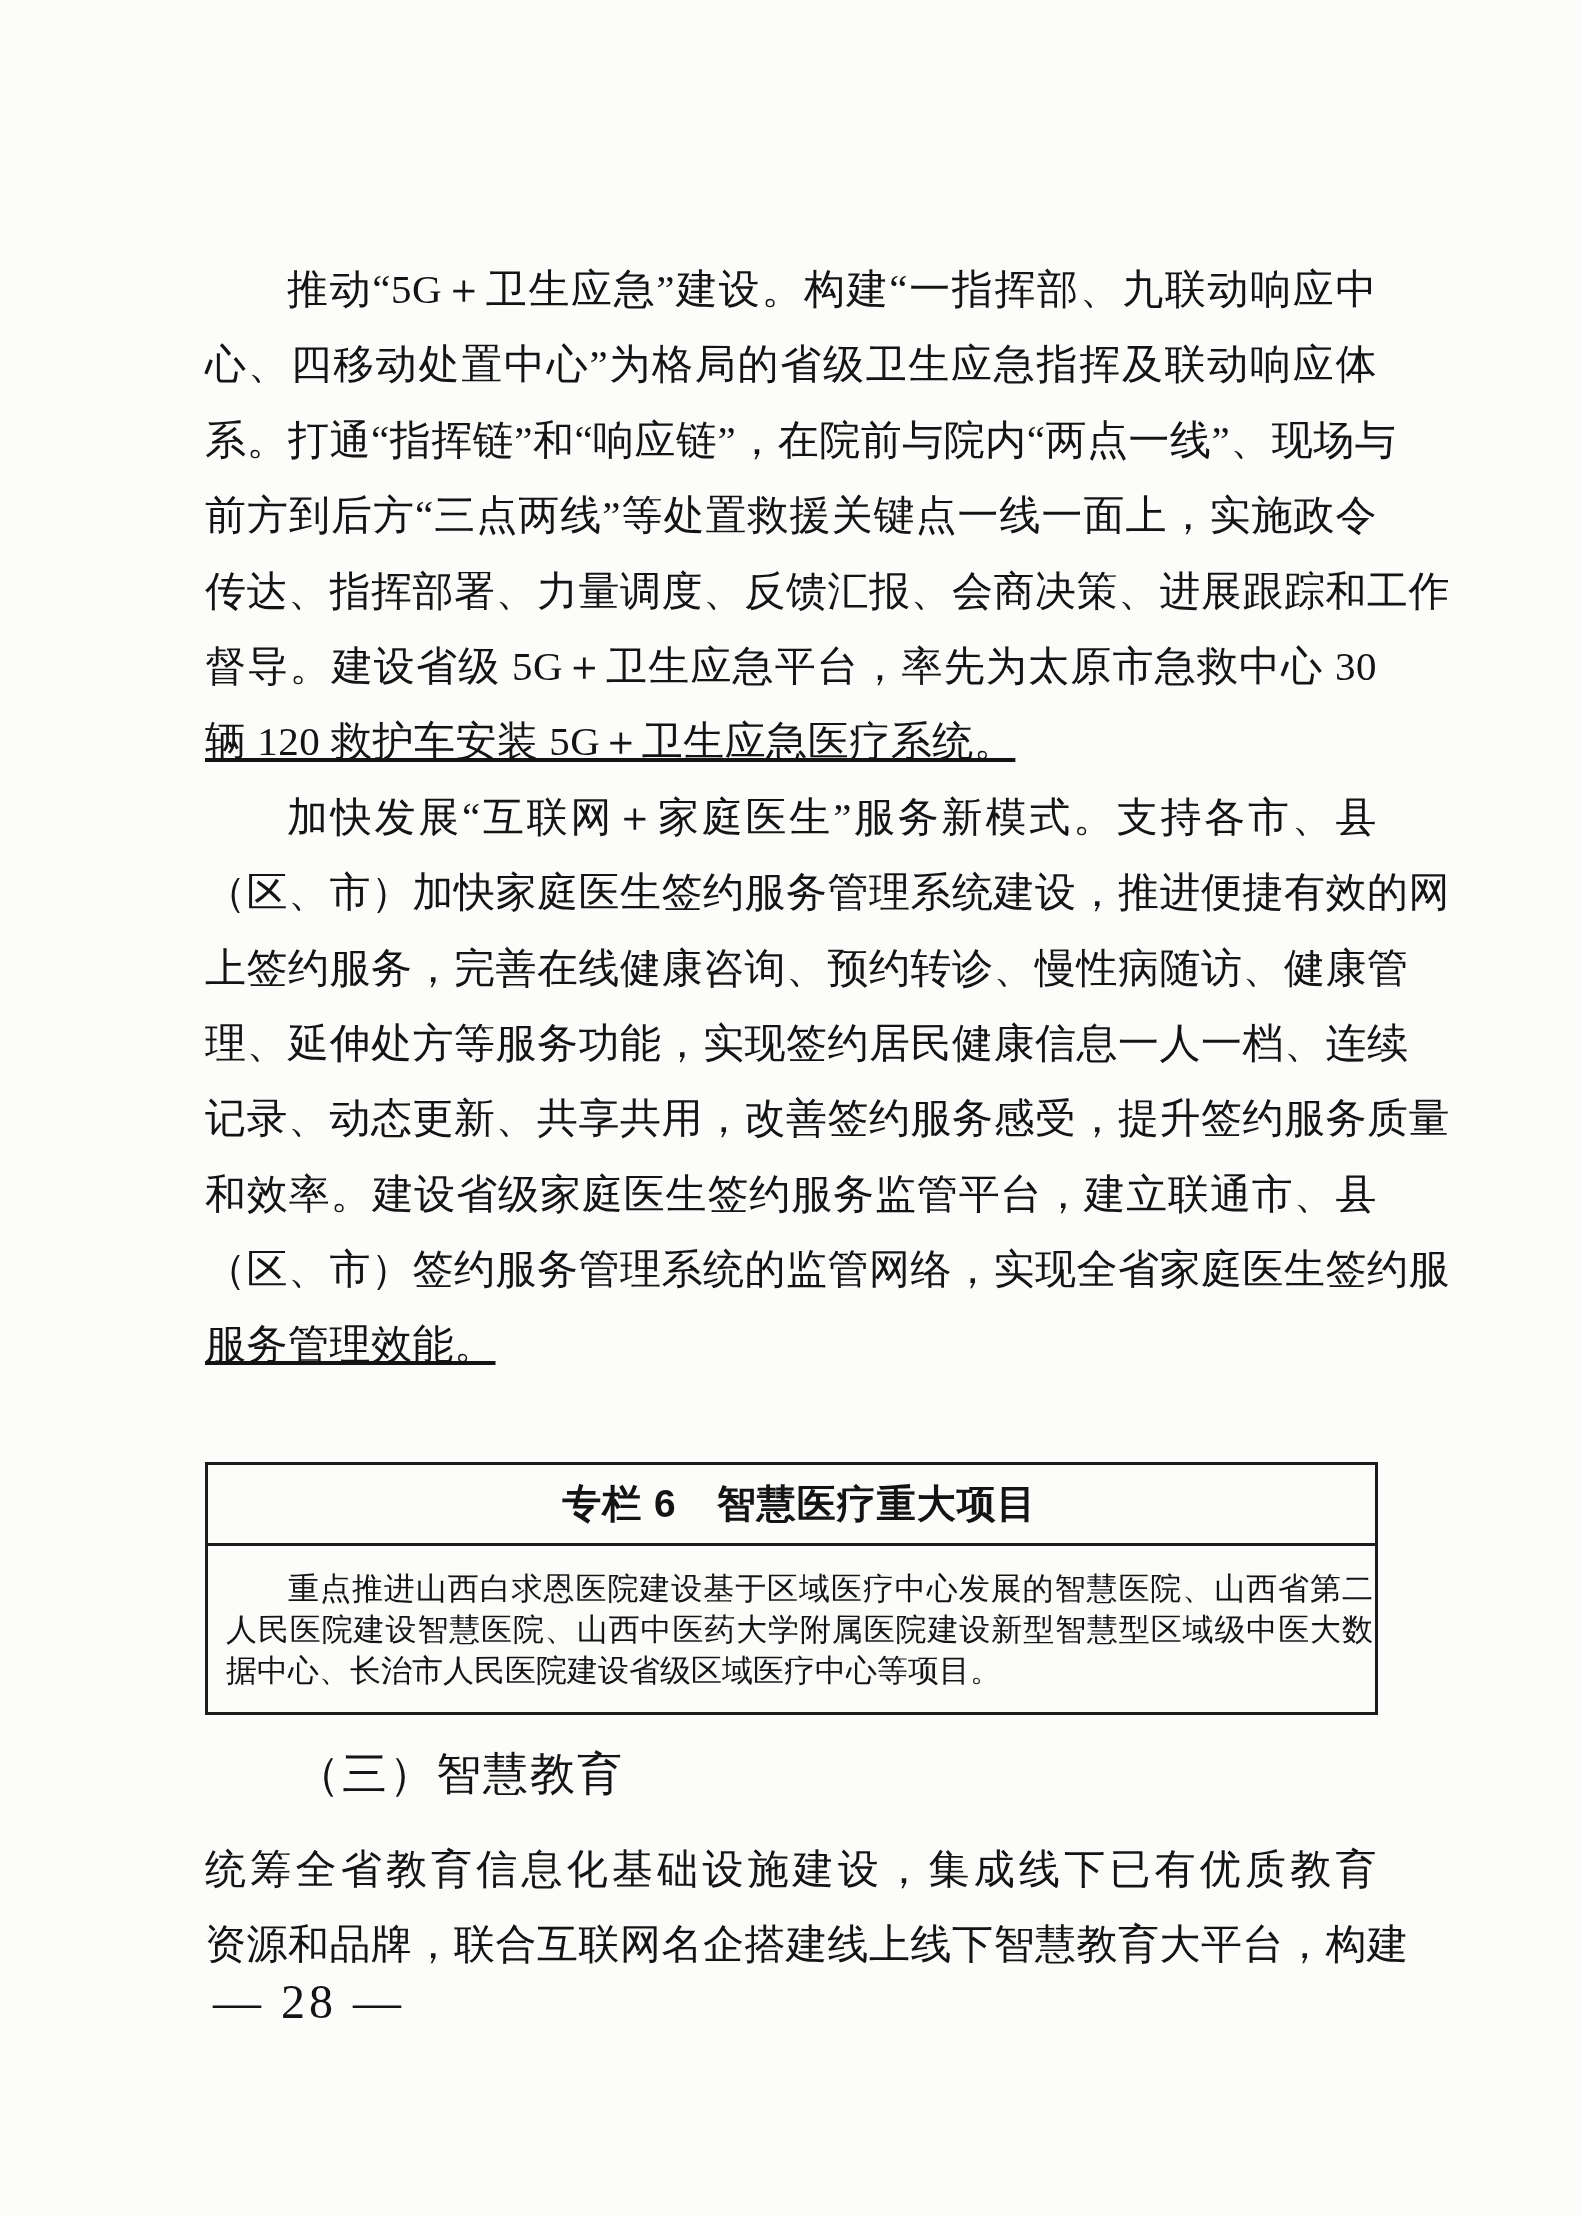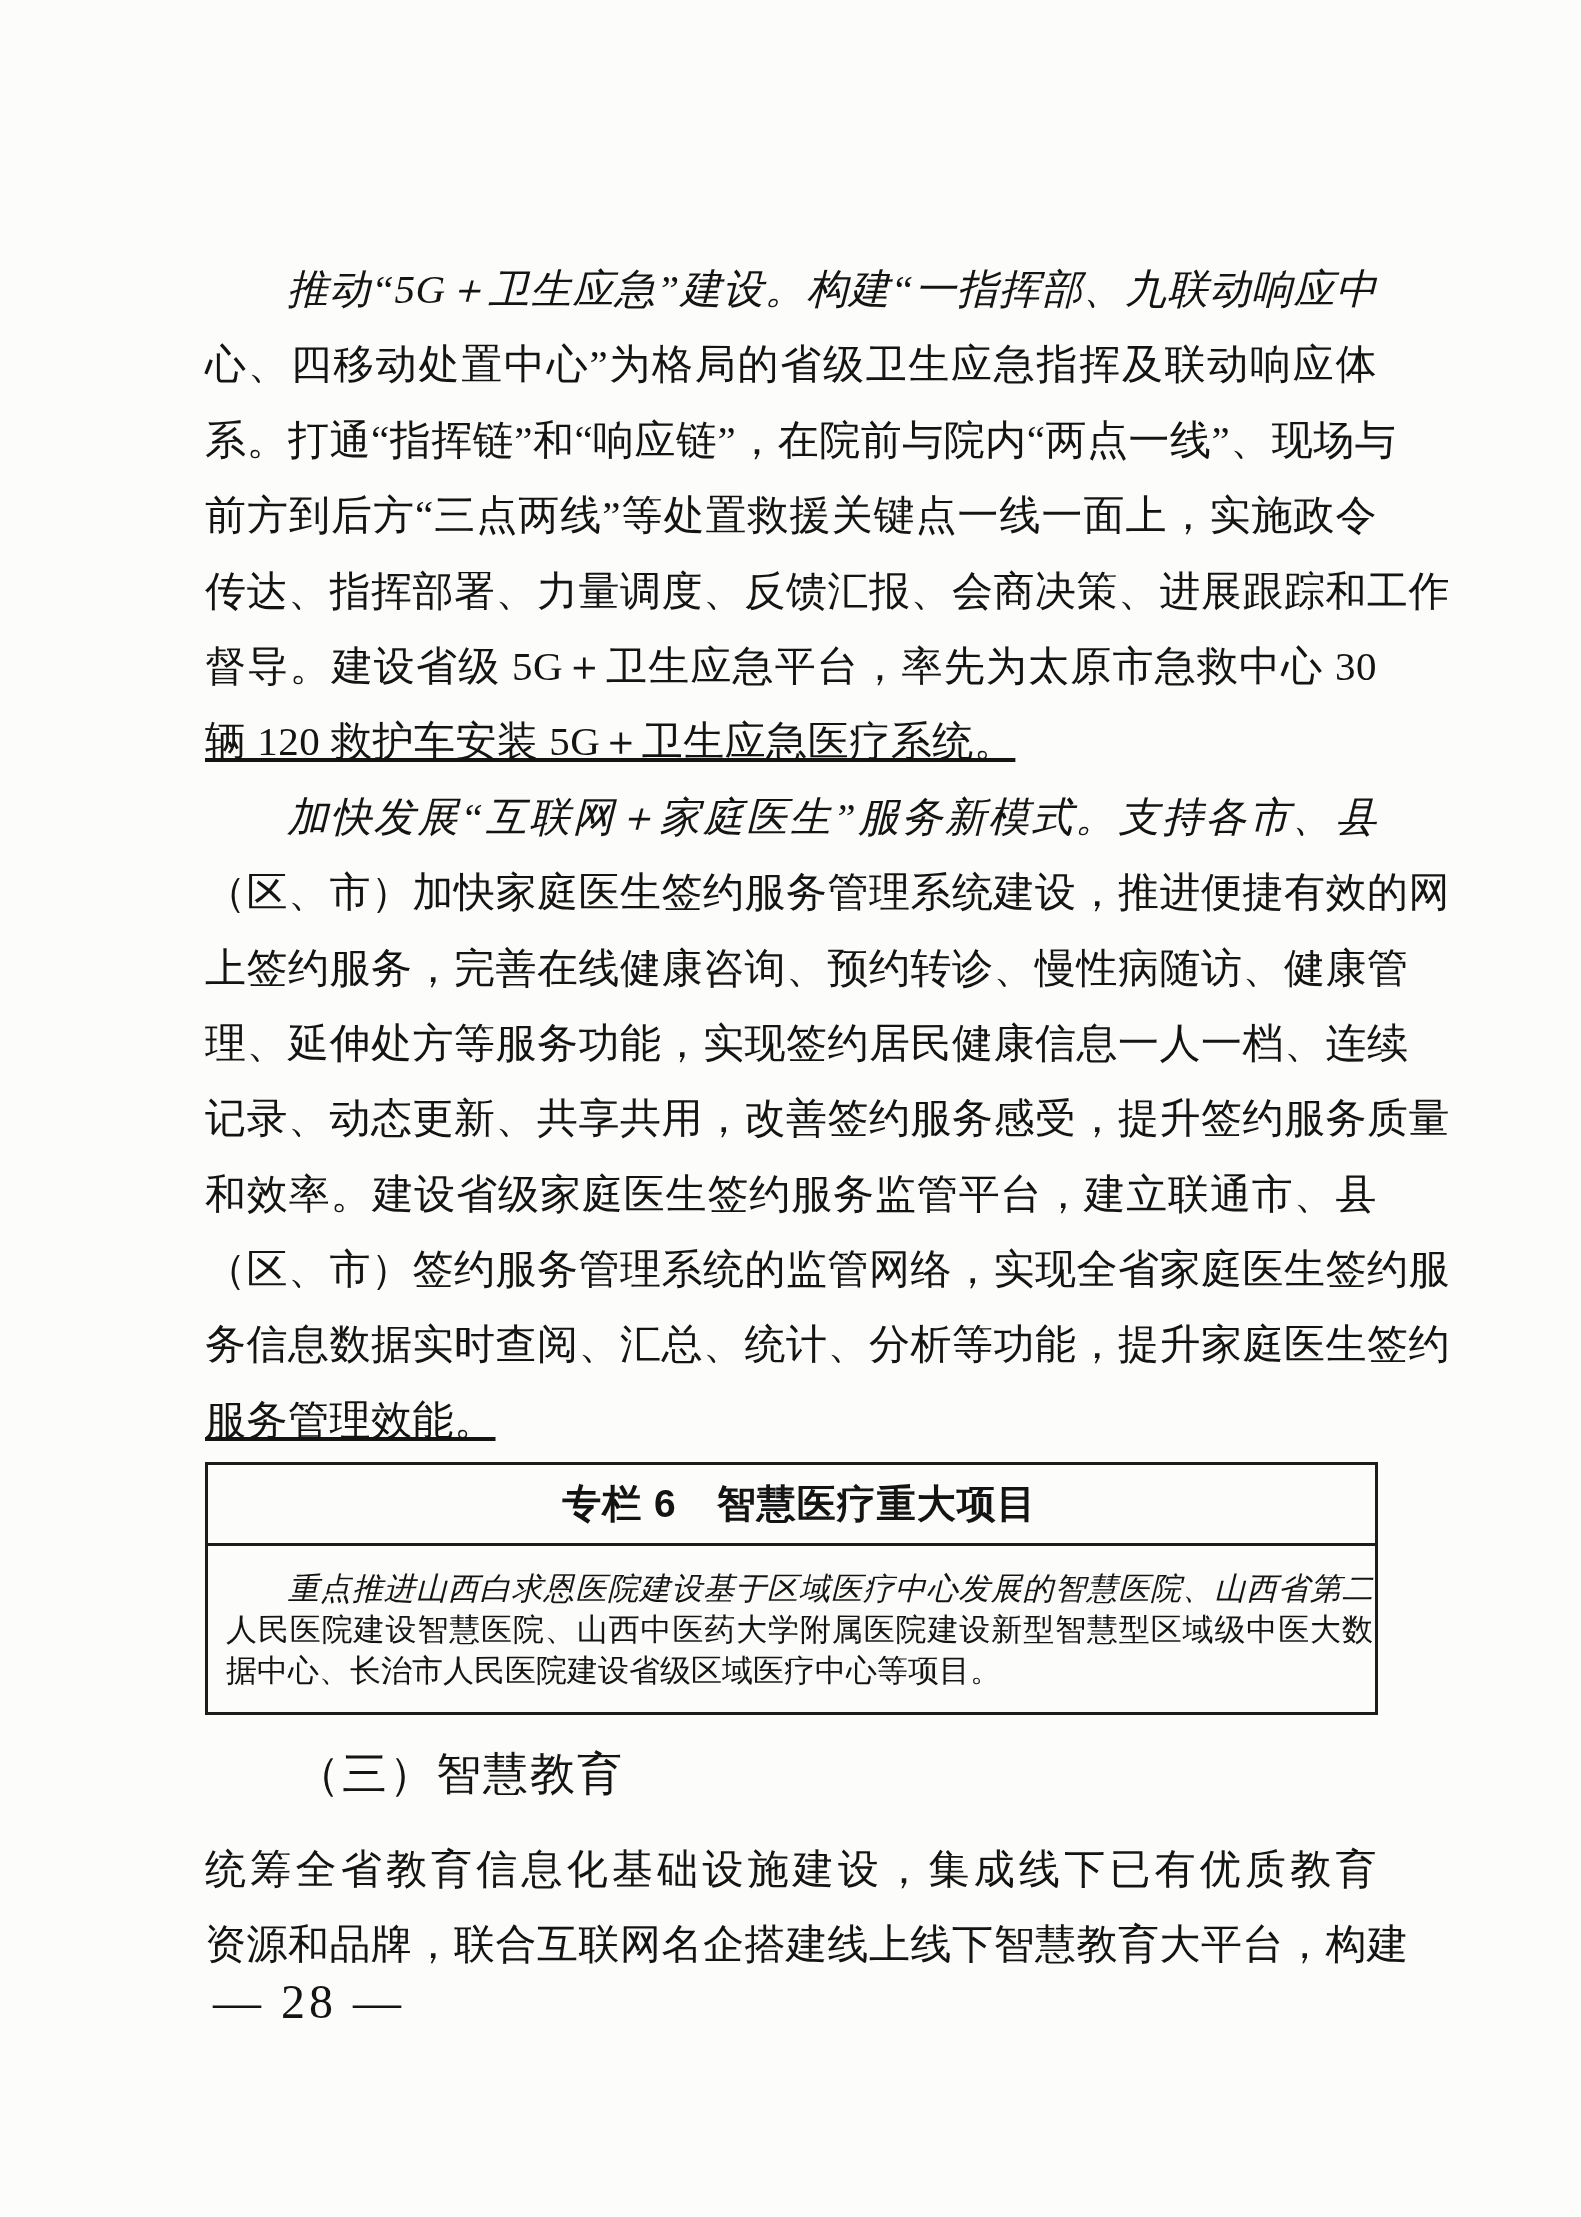--- a/index.html
+++ b/index.html
@@ -28,21 +28,21 @@
     white-space: nowrap;
     text-align: justify;
     text-align-last: justify;
     -moz-text-align-last: justify;
   }
   .tline.end {
     text-align-last: left;
     text-decoration: underline;
     -moz-text-align-last: left;
   }
-  .ind { text-indent: 2em; font-style: italic; }
+  .ind { text-indent: 2em; }
 
   
   .panel {
     position: absolute;
     left: 205px; top: 1462px;
     width: 1173px; height: 253px;
     border: 3px solid #1c1c1c;
     box-sizing: border-box;
     background: #fcfcfa;
   }
@@ -108,21 +108,20 @@
     <div class="tline">传达、指挥部署、力量调度、反馈汇报、会商决策、进展跟踪和工作</div>
     <div class="tline">督导。建设省级 5G＋卫生应急平台，率先为太原市急救中心 30</div>
     <div class="tline end">辆 120 救护车安装 5G＋卫生应急医疗系统。</div>
     <div class="tline ind">加快发展“互联网＋家庭医生”服务新模式。支持各市、县</div>
     <div class="tline">（区、市）加快家庭医生签约服务管理系统建设，推进便捷有效的网</div>
     <div class="tline">上签约服务，完善在线健康咨询、预约转诊、慢性病随访、健康管</div>
     <div class="tline">理、延伸处方等服务功能，实现签约居民健康信息一人一档、连续</div>
     <div class="tline">记录、动态更新、共享共用，改善签约服务感受，提升签约服务质量</div>
     <div class="tline">和效率。建设省级家庭医生签约服务监管平台，建立联通市、县</div>
     <div class="tline">（区、市）签约服务管理系统的监管网络，实现全省家庭医生签约服</div>
-    <div class="tline">务信息数据实时查阅、汇总、统计、分析等功能，提升家庭医生签约</div>
     <div class="tline end">服务管理效能。</div>
   </div>
 
   <div class="panel">
     <div class="panel-title">专栏 6　智慧医疗重大项目</div>
     <div class="panel-body">
       <div class="pline ind">重点推进山西白求恩医院建设基于区域医疗中心发展的智慧医院、山西省第二</div>
       <div class="pline">人民医院建设智慧医院、山西中医药大学附属医院建设新型智慧型区域级中医大数</div>
       <div class="pline end">据中心、长治市人民医院建设省级区域医疗中心等项目。</div>
     </div>

